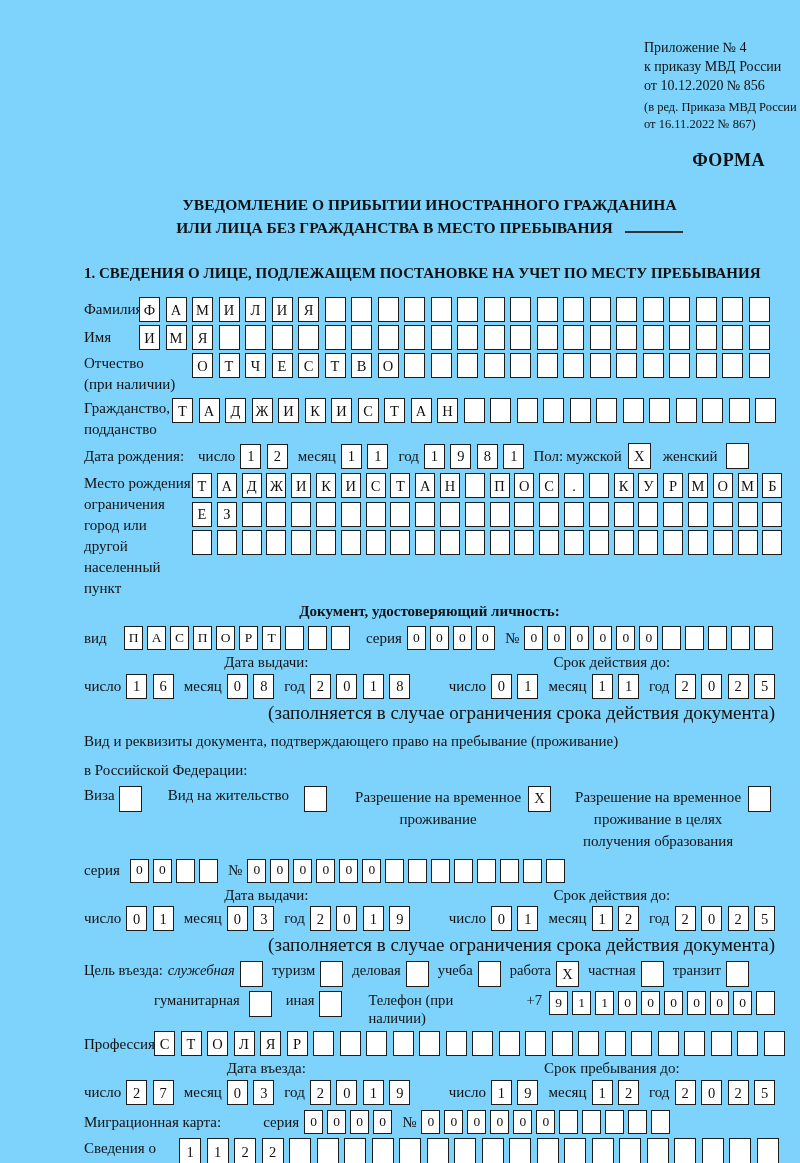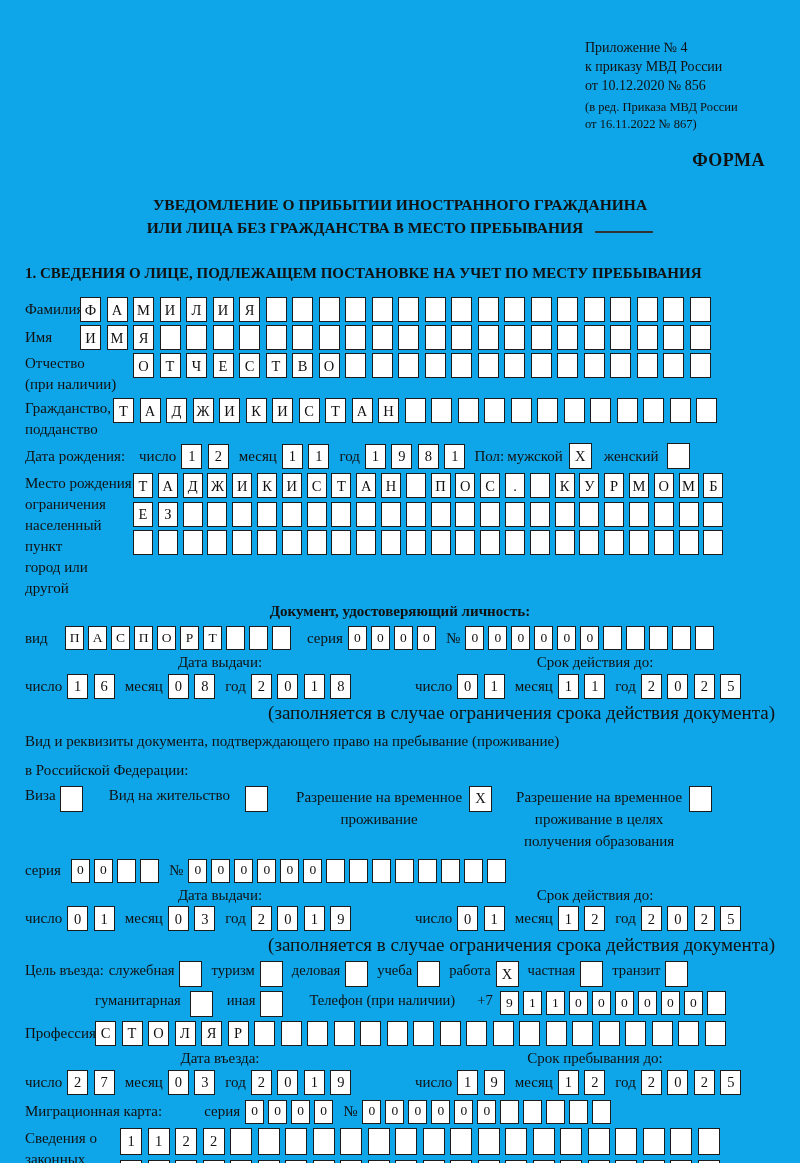--- a/index.html
+++ b/index.html
@@ -1,19 +1,19 @@
 <!DOCTYPE html>
 <html lang="ru"><head>
 <meta charset="utf-8">
 <style>
   html,body{margin:0;padding:0;background:#e8e8e8;}
   .page{
     width:800px;height:1163px;box-sizing:border-box;margin:0 auto;
-    background:#0ea5e9;color:#111;
-    padding:38px 25px 10px 25px;
+    background:#7dd3fc;color:#111;
+    padding:38px 25px 10px 84px;
     font-family:"Liberation Serif","DejaVu Serif",serif;
     font-size:15px;line-height:1.25;
     position:relative;overflow:hidden;
   }
   
   .appendix{margin-left:560px;font-size:14px;line-height:19px;white-space:nowrap;}
   .edition{font-size:12.5px;line-height:16.5px;margin-top:4px;}
   .form-label{text-align:right;font-weight:bold;font-size:18px;margin-top:17px;padding-right:10px;letter-spacing:.5px;}
   
   .title{text-align:center;font-weight:bold;font-size:15.5px;margin-top:21px;line-height:23px;}
@@ -230,22 +230,22 @@
     <span style="margin-left:12px;">женский</span>
     <span class="cells cb" style="margin-left:8px;">
         <span class="cell"></span>
       </span>
   </div>
 
   <div class="frow top mt4">
     <span class="flabel w108">
       <div class="l2 nowrap">Место рождения:</div>
       <div class="l2">ограничения</div>
+      <div class="l2">город или другой</div>
       <div class="l2">населенный пункт</div>
-      <div class="l2">город или другой</div>
     </span>
     <span class="cellcol">
       <span class="cells sm">
           <span class="cell">Т</span>
           <span class="cell">А</span>
           <span class="cell">Д</span>
           <span class="cell">Ж</span>
           <span class="cell">И</span>
           <span class="cell">К</span>
           <span class="cell">И</span>
@@ -516,21 +516,21 @@
             <span class="cell">2</span>
             <span class="cell">5</span>
           </span>
       </div>
     </div>
   </div>
   <div class="note-right">(заполняется в случае ограничения срока действия документа)</div>
 
   <div class="prow">
     <span>Цель въезда:</span>
-    <span class="plabel" style="margin-left:5px;">служебная</span>
+    <span class="plabel" style="margin-left:5px;font-style:italic;">служебная</span>
     <span class="cells cb">
         <span class="cell"></span>
       </span>
     <span class="plabel">туризм</span>
     <span class="cells cb">
         <span class="cell"></span>
       </span>
     <span class="plabel">деловая</span>
     <span class="cells cb">
         <span class="cell"></span>

